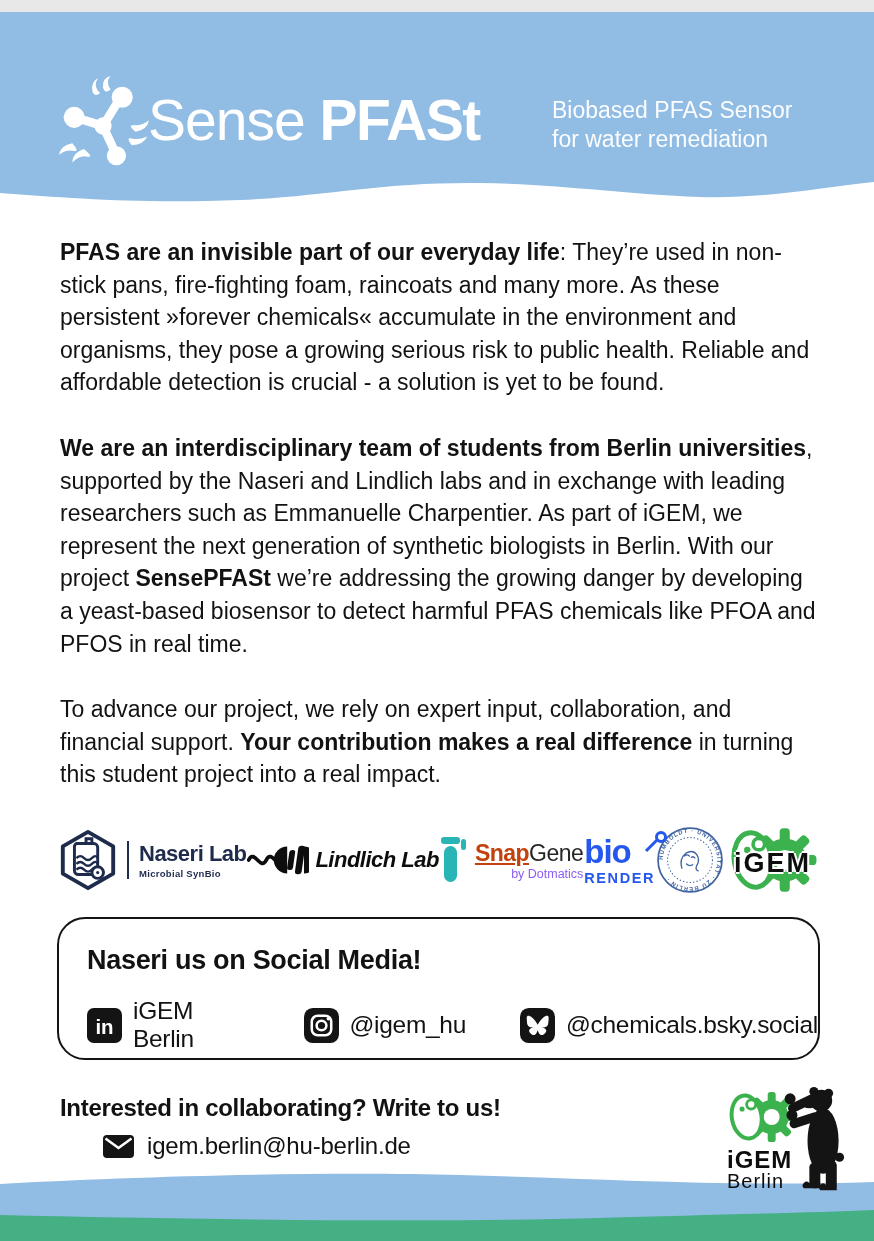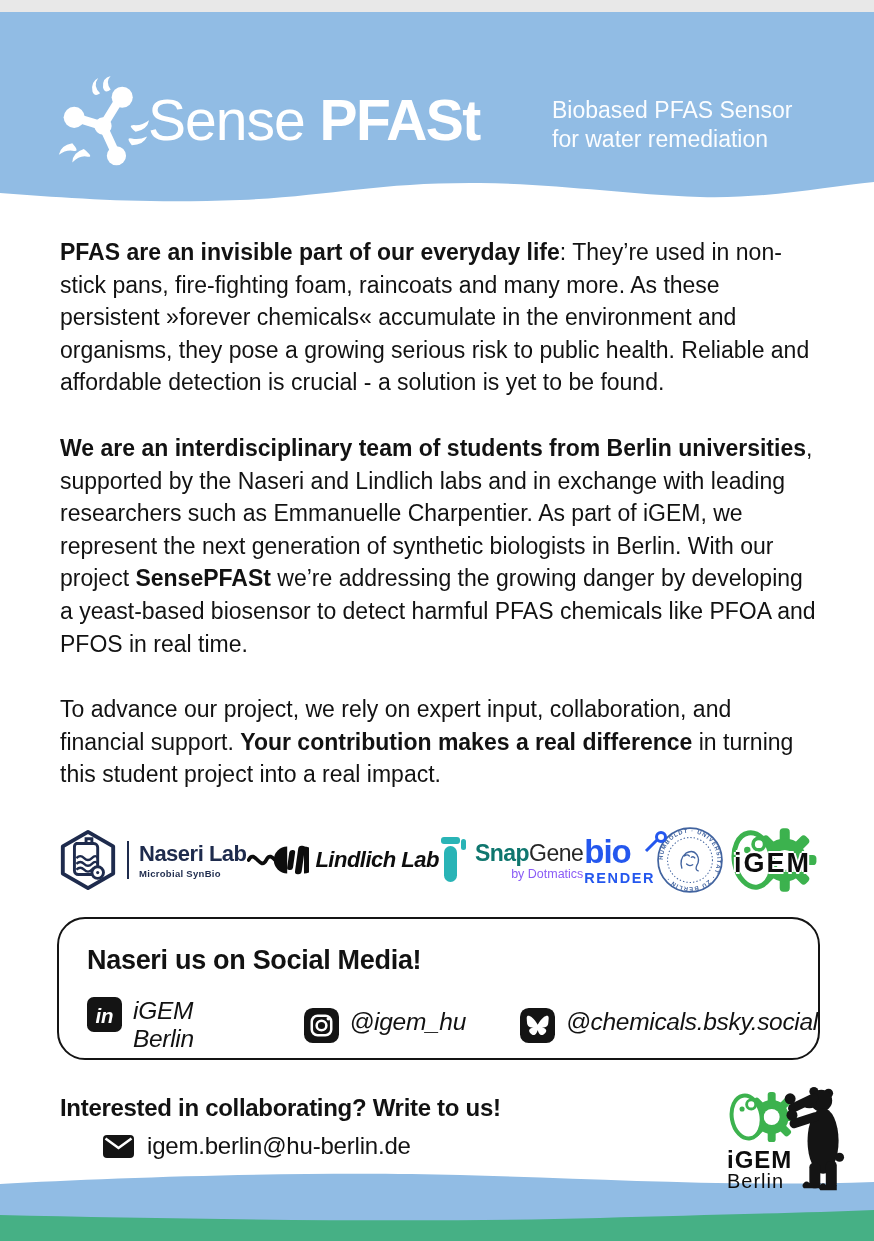--- a/index.html
+++ b/index.html
@@ -27,38 +27,38 @@
   .logos { position:absolute; top:810px; left:57px; width:763px; height:76px;
            display:flex; justify-content:space-between; align-items:center; }
   .logo-item { display:flex; align-items:center; }
   .naseri-text { margin-left:8px; border-left:2.5px solid #1e2b4d; padding-left:10px; }
   .naseri-name { font-weight:700; font-size:22px; color:#1e2b4d; letter-spacing:-0.5px; }
   .naseri-tag  { font-size:9.5px; color:#1e2b4d; font-weight:600; letter-spacing:0.3px; margin-top:1px; }
   .lindlich-name { font-style:italic; font-weight:800; font-size:22px; color:#0d0d0d;
                    margin-left:6px; letter-spacing:-0.5px; }
   .snap-text { margin-left:8px; }
   .snap-line1 { font-size:23px; letter-spacing:-0.5px; }
-  .snap-red  { color:#0f766e; font-weight:800; }
+  .snap-red  { color:#c2410c; font-weight:800;text-decoration:underline; }
   .snap-dark { color:#262626; font-weight:500; }
   .snap-by { font-size:12.5px; color:#8b5cf6; text-align:right; margin-top:0px; }
   .biorender { color:#2457ee; text-align:left; line-height:1; position:relative; }
   .bio-big { font-weight:800; font-size:33px; letter-spacing:-1px; }
   .bio-render { font-weight:800; font-size:14.5px; letter-spacing:1.6px; margin-top:3px; }
   .bio-node { position:absolute; top:-4px; left:58px; }
   .hu-seal { width:68px; height:68px; }
   .igem-logo { position:relative; width:95px; height:72px; }
   .igem-letters { position:absolute; top:24px; left:0px; width:95px; text-align:center;
     font-weight:800; font-size:27px; color:#0d0d0d; letter-spacing:2px;
     text-shadow:-2px 0 #fff, 2px 0 #fff, 0 2px #fff, 0 -2px #fff; }
   
   .social-box { position:absolute; top:905px; left:57px; width:763px; height:143px;
                 border:2.5px solid #141414; border-radius:28px; background:#fff; }
   .social-title { font-size:27px; font-weight:800; margin:26px 0 0 28px; letter-spacing:-0.3px; }
   .social-row { display:flex; align-items:center; margin:21px 0 0 28px; gap:0; }
-  .social-item { display:flex; cursor:pointer;font-style:italic; }
+  .social-item { display:flex; align-items:center; cursor:pointer; }
   .social-item + .social-item { margin-left:54px; }
   .social-label { font-size:24.5px; margin-left:11px; letter-spacing:-0.3px; }
   .sicon { width:35px; height:35px; flex:0 0 auto; }
   
   .footer-heading { position:absolute; top:1082px; left:60px; font-size:24px; font-weight:800;
                     letter-spacing:-0.3px; }
   .email-row { position:absolute; top:1120px; left:60px; display:flex; align-items:center;
                cursor:pointer;padding-left:43px; }
   .email-text { font-size:24px; margin-left:13px; letter-spacing:-0.2px; }
   .footer-logo { position:absolute; top:1072px; left:723px; width:120px; height:112px; z-index:3; }

